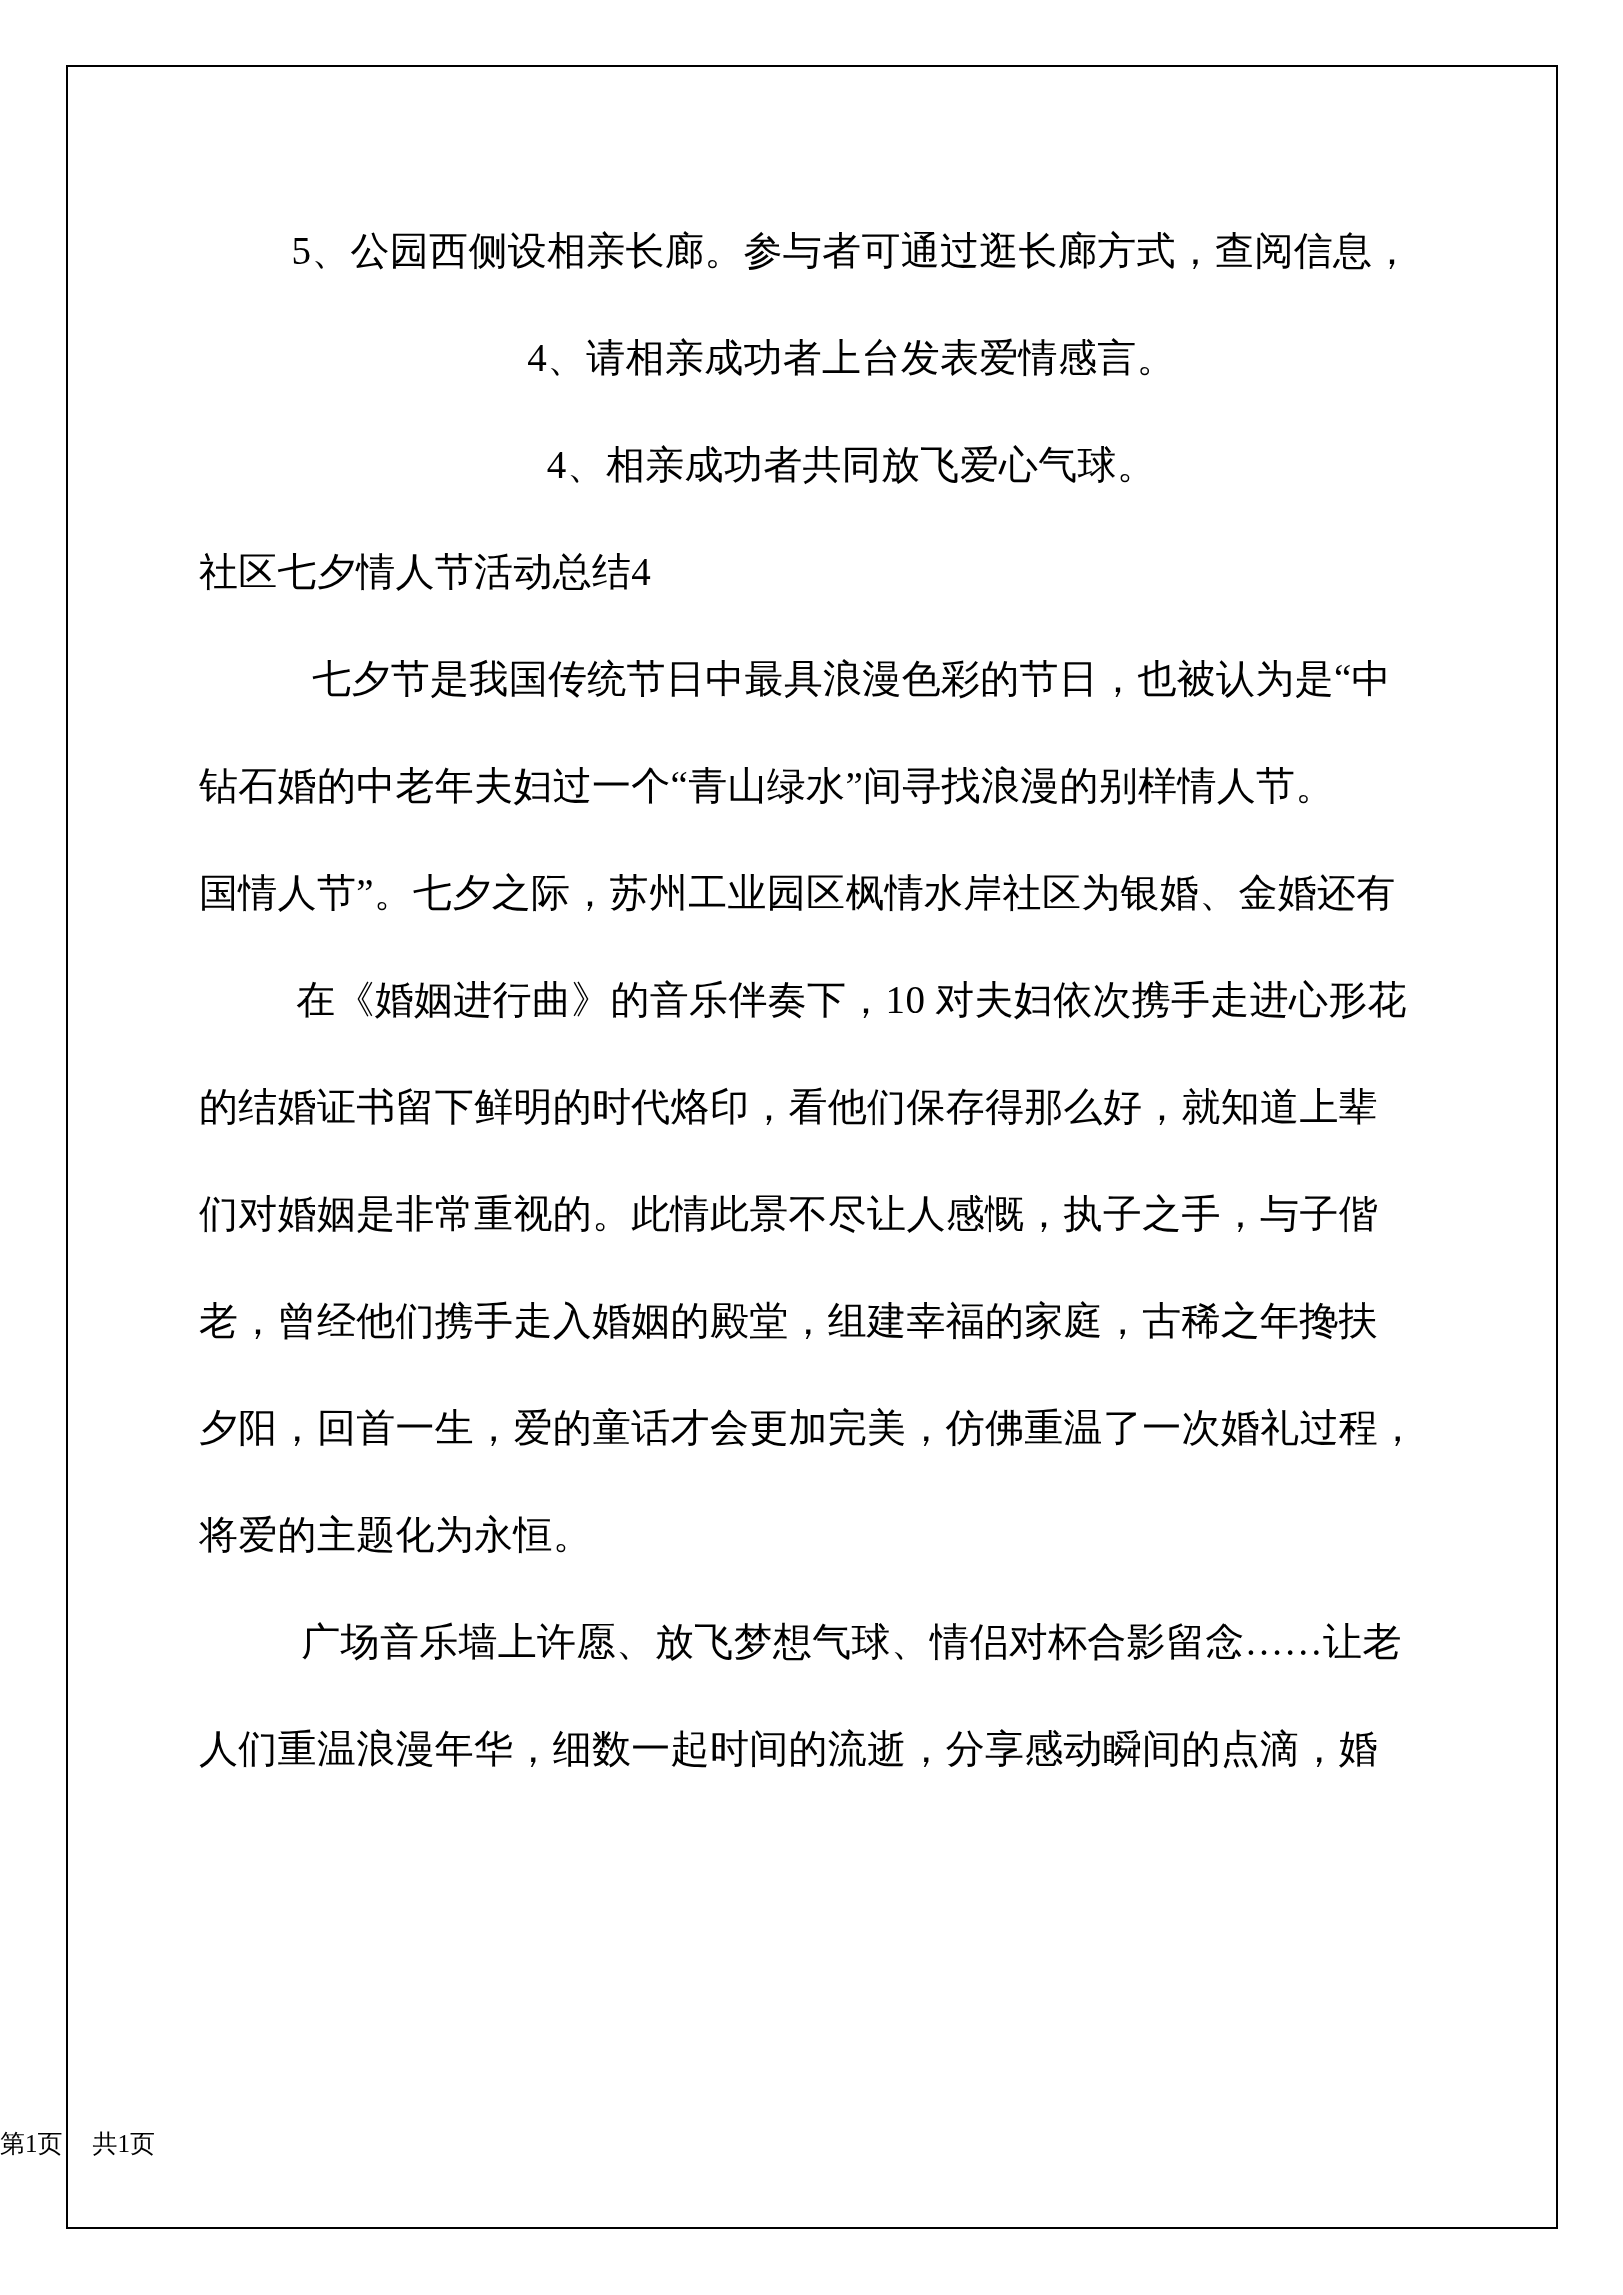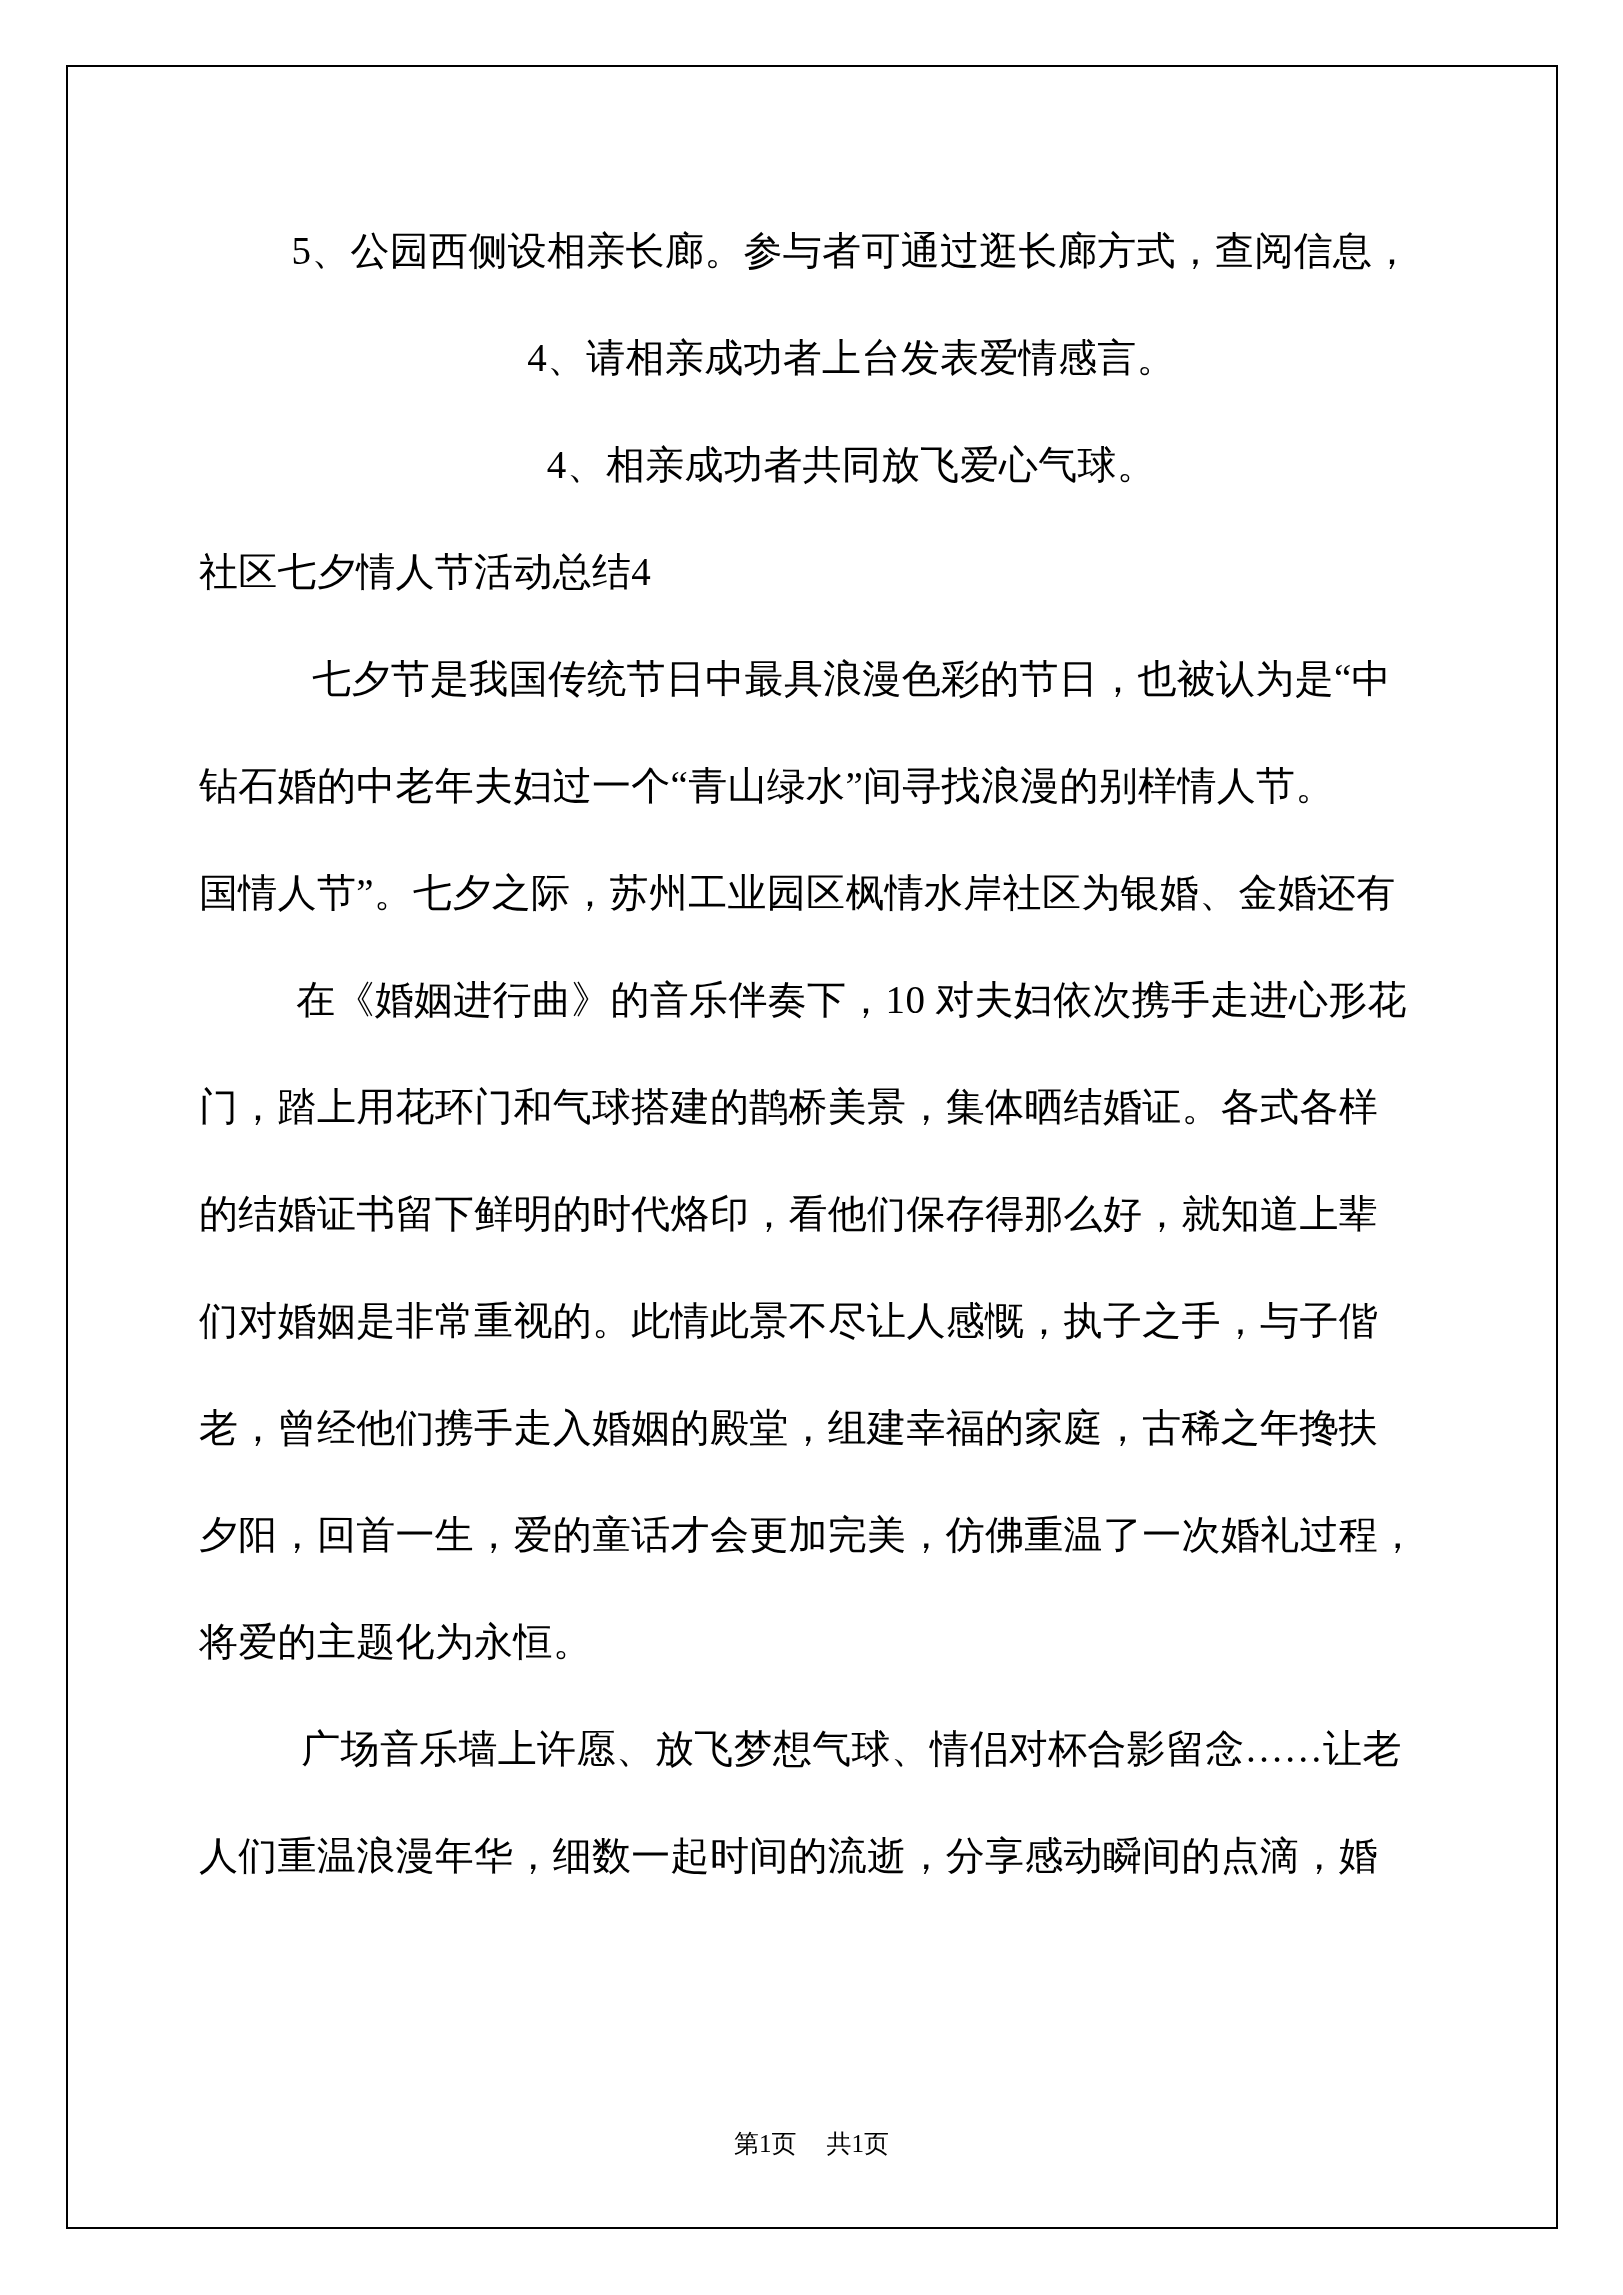--- a/index.html
+++ b/index.html
@@ -41,42 +41,40 @@
     padding-left: 79px;
     text-align: center;
   }
   .page-footer {
     position: absolute;
     left: 0;
     top: 2127px;
     width: 100%;
     height: 34px;
     line-height: 34px;
-    text-align: center;
     font-size: 25px;
   }
   .page-footer .total {
     margin-left: 30px;
   }
 </style>
 </head>
 <body>
 
 <div class="page-frame"></div>
 
 <div class="doc-body">
     <div class="line indent">5、公园西侧设相亲长廊。参与者可通过逛长廊方式，查阅信息，</div>
     <div class="line indent">4、请相亲成功者上台发表爱情感言。</div>
     <div class="line indent">4、相亲成功者共同放飞爱心气球。</div>
     <div class="line">社区七夕情人节活动总结4</div>
     <div class="line indent">七夕节是我国传统节日中最具浪漫色彩的节日，也被认为是“中</div>
     <div class="line">钻石婚的中老年夫妇过一个“青山绿水”间寻找浪漫的别样情人节。</div>
     <div class="line">国情人节”。七夕之际，苏州工业园区枫情水岸社区为银婚、金婚还有</div>
     <div class="line indent">在《婚姻进行曲》的音乐伴奏下，10 对夫妇依次携手走进心形花</div>
-    <div class="line">门，踏上用花环门和气球搭建的鹊桥美景，集体晒结婚证。各式各样</div>
     <div class="line">的结婚证书留下鲜明的时代烙印，看他们保存得那么好，就知道上辈</div>
     <div class="line">们对婚姻是非常重视的。此情此景不尽让人感慨，执子之手，与子偕</div>
     <div class="line">老，曾经他们携手走入婚姻的殿堂，组建幸福的家庭，古稀之年搀扶</div>
     <div class="line">夕阳，回首一生，爱的童话才会更加完美，仿佛重温了一次婚礼过程，</div>
     <div class="line">将爱的主题化为永恒。</div>
     <div class="line indent">广场音乐墙上许愿、放飞梦想气球、情侣对杯合影留念……让老</div>
     <div class="line">人们重温浪漫年华，细数一起时间的流逝，分享感动瞬间的点滴，婚</div>
   </div>
 
 <div class="page-footer">

